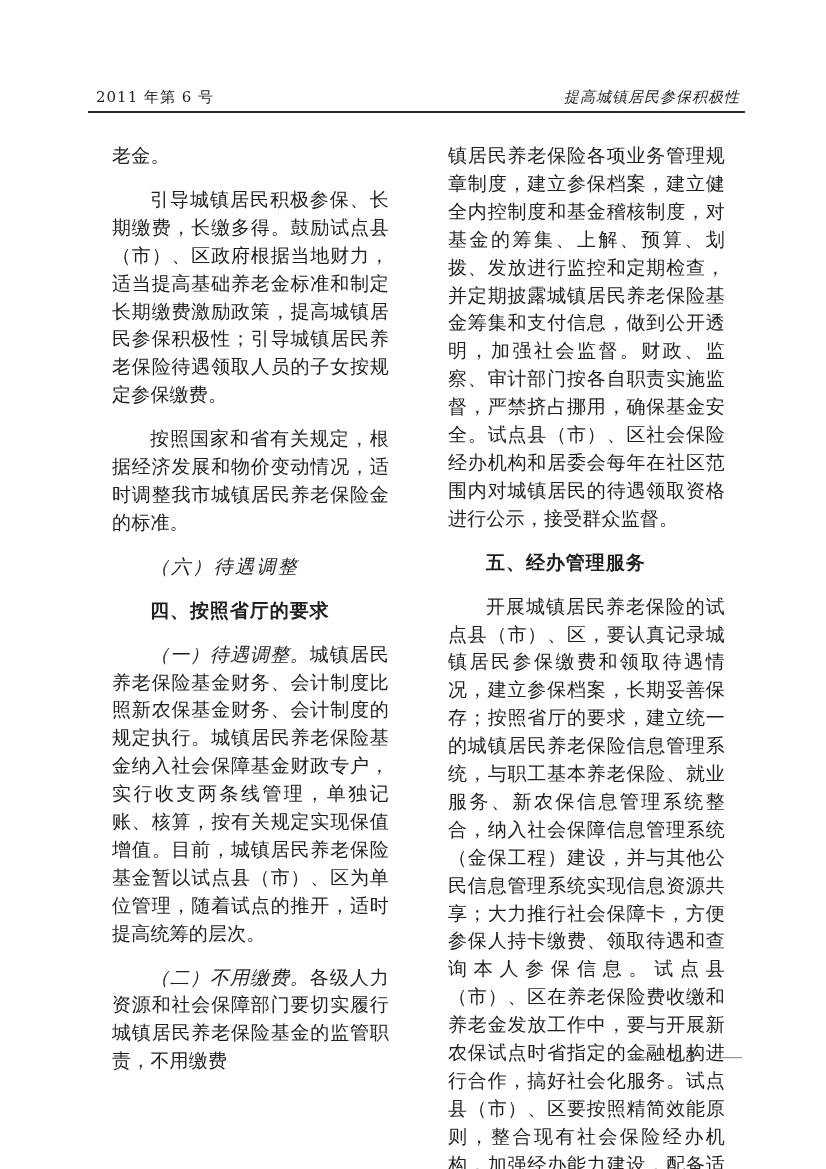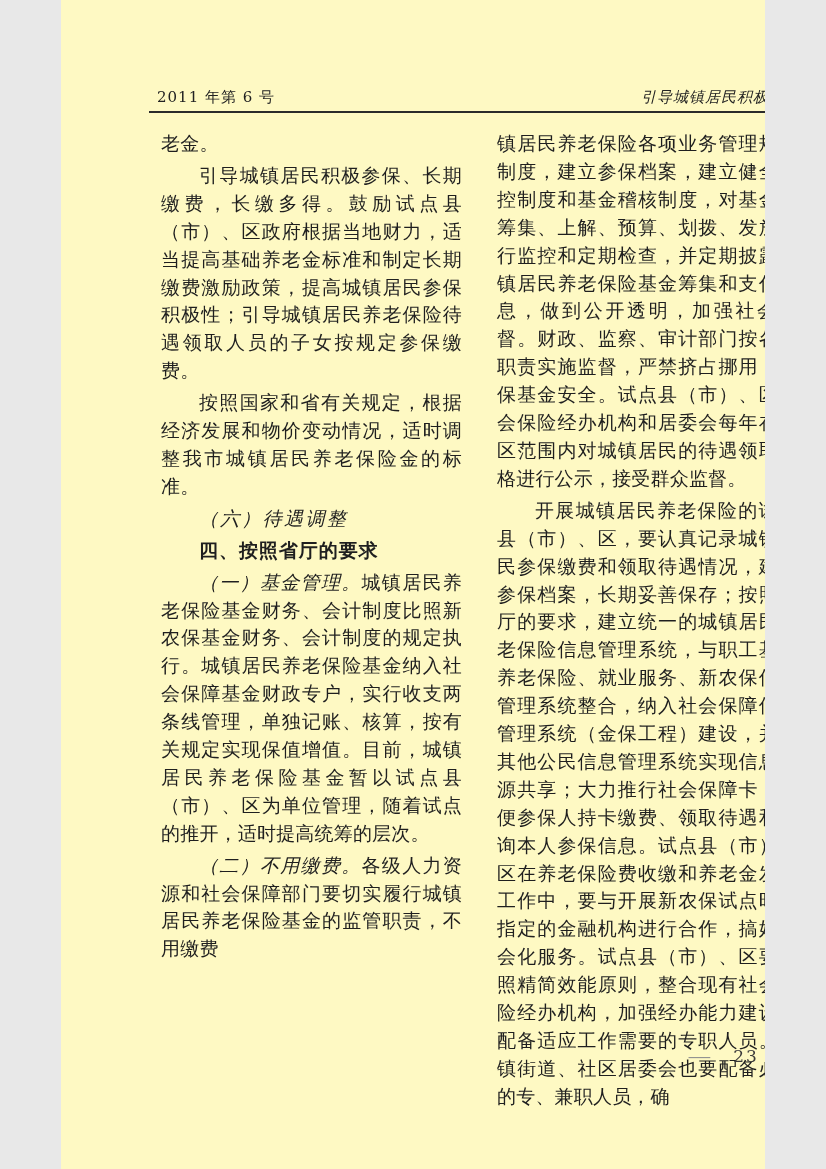--- a/index.html
+++ b/index.html
@@ -2,24 +2,24 @@
 <html><head>
 <meta charset="utf-8">
 <style>
   html, body {
     margin: 0;
     padding: 0;
     background: #e8e8e8;
   }
   .page {
     position: relative;
-    width: 704px;
+    width: 826px;
     height: 1169px;
     margin: 0 auto;
-    background: #fef9c3;
+    background: #ffffff;
     overflow: hidden;
     font-family: "DejaVu Serif", "Liberation Serif", serif;
     color: #1f1f1f;
   }
   .header {
     position: absolute;
     top: 88px;
     left: 96px;
     width: 644px;
     display: flex;
@@ -50,21 +50,21 @@
   .column {
     flex: 1 1 0;
     min-width: 0;
     font-size: 19px;
     line-height: 27.9px;
     text-align: justify;
     text-justify: inter-ideograph;
     letter-spacing: 0.01em;
   }
   .column p {
-    margin: 4px;
+    margin: 16px;
     padding: 0;
   }
   .block {
     text-indent: 2em;
   }
   .continuation {
     text-indent: 0;
   }
   .section-heading {
     font-family: "DejaVu Sans", "Liberation Sans", sans-serif;
@@ -96,37 +96,38 @@
     text-align: right;
   }
 </style>
 </head>
 <body>
 
 <div class="page">
 
   <header class="header">
     <span>2011 年第 6 号</span>
-    <span class="kai">引导城镇居民积极参保</span>
+    <span class="kai">提高城镇居民参保积极性</span>
   </header>
 
   <div class="rule"></div>
 
   <main class="content">
     <section class="column" id="col-left">
         <p class="block continuation">老金。</p>
         <p class="block paragraph">引导城镇居民积极参保、长期缴费，长缴多得。鼓励试点县（市）、区政府根据当地财力，适当提高基础养老金标准和制定长期缴费激励政策，提高城镇居民参保积极性；引导城镇居民养老保险待遇领取人员的子女按规定参保缴费。</p>
         <p class="block paragraph">按照国家和省有关规定，根据经济发展和物价变动情况，适时调整我市城镇居民养老保险金的标准。</p>
         <p class="block sub-heading">（六）待遇调整</p>
         <p class="block section-heading">四、按照省厅的要求</p>
-        <p class="block paragraph"><span class="kai">（一）基金管理。</span><span>城镇居民养老保险基金财务、会计制度比照新农保基金财务、会计制度的规定执行。城镇居民养老保险基金纳入社会保障基金财政专户，实行收支两条线管理，单独记账、核算，按有关规定实现保值增值。目前，城镇居民养老保险基金暂以试点县（市）、区为单位管理，随着试点的推开，适时提高统筹的层次。</span></p>
+        <p class="block paragraph"><span class="kai">（一）待遇调整。</span><span>城镇居民养老保险基金财务、会计制度比照新农保基金财务、会计制度的规定执行。城镇居民养老保险基金纳入社会保障基金财政专户，实行收支两条线管理，单独记账、核算，按有关规定实现保值增值。目前，城镇居民养老保险基金暂以试点县（市）、区为单位管理，随着试点的推开，适时提高统筹的层次。</span></p>
         <p class="block paragraph"><span class="kai">（二）不用缴费。</span><span>各级人力资源和社会保障部门要切实履行城镇居民养老保险基金的监管职责，不用缴费</span></p>
       </section>
     <section class="column" id="col-right">
         <p class="block continuation">镇居民养老保险各项业务管理规章制度，建立参保档案，建立健全内控制度和基金稽核制度，对基金的筹集、上解、预算、划拨、发放进行监控和定期检查，并定期披露城镇居民养老保险基金筹集和支付信息，做到公开透明，加强社会监督。财政、监察、审计部门按各自职责实施监督，严禁挤占挪用，确保基金安全。试点县（市）、区社会保险经办机构和居委会每年在社区范围内对城镇居民的待遇领取资格进行公示，接受群众监督。</p>
+        <p class="block section-heading">五、经办管理服务</p>
         <p class="block paragraph">开展城镇居民养老保险的试点县（市）、区，要认真记录城镇居民参保缴费和领取待遇情况，建立参保档案，长期妥善保存；按照省厅的要求，建立统一的城镇居民养老保险信息管理系统，与职工基本养老保险、就业服务、新农保信息管理系统整合，纳入社会保障信息管理系统（金保工程）建设，并与其他公民信息管理系统实现信息资源共享；大力推行社会保障卡，方便参保人持卡缴费、领取待遇和查询本人参保信息。试点县（市）、区在养老保险费收缴和养老金发放工作中，要与开展新农保试点时省指定的金融机构进行合作，搞好社会化服务。试点县（市）、区要按照精简效能原则，整合现有社会保险经办机构，加强经办能力建设，配备适应工作需要的专职人员。城镇街道、社区居委会也要配备必要的专、兼职人员，确</p>
       </section>
   </main>
 
   <div class="footer">
     <span class="dash">—</span>
     <span class="pnum">23</span>
     <span class="dash">—</span>
   </div>
 

